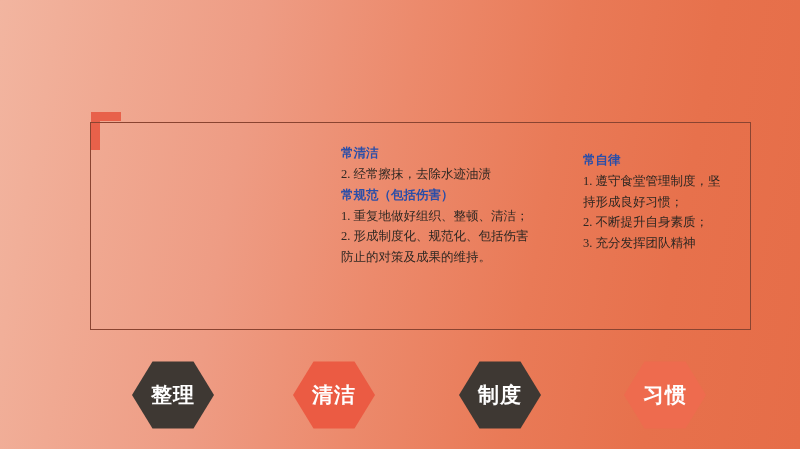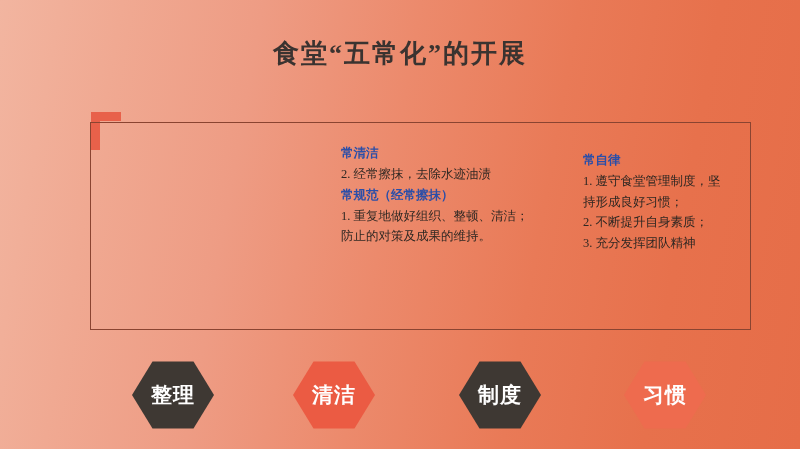--- a/index.html
+++ b/index.html
@@ -125,35 +125,35 @@
   #hex-1 { left: 132px; top: 360px; }
   #hex-2 { left: 293px; top: 360px; }
   #hex-3 { left: 459px; top: 360px; }
   #hex-4 { left: 624px; top: 360px; }
 </style>
 </head>
 <body>
 
 <div id="slide">
 
-  <div id="title">食堂“五常化”的开展</div>
 
   <div id="frame-accent">
     <div class="bar-h"></div>
     <div class="bar-v"></div>
   </div>
 
   <div id="content-frame"></div>
 
 
   <div class="column" id="col-2">
     <div class="col-heading">常清洁</div>
     <div class="col-line">2. 经常擦抹，去除水迹油渍</div>
-    <div class="col-heading">常规范（经常擦抹）</div>
+    <div class="col-heading">常规范（包括伤害）</div>
     <div class="col-line">1. 重复地做好组织、整顿、清洁；</div>
+    <div class="col-line">2. 形成制度化、规范化、包括伤害</div>
     <div class="col-line">防止的对策及成果的维持。</div>
   </div>
 
   <div class="column" id="col-3">
     <div class="col-heading">常自律</div>
     <div class="col-line">1. 遵守食堂管理制度，坚</div>
     <div class="col-line">持形成良好习惯；</div>
     <div class="col-line">2. 不断提升自身素质；</div>
     <div class="col-line">3. 充分发挥团队精神</div>
   </div>

